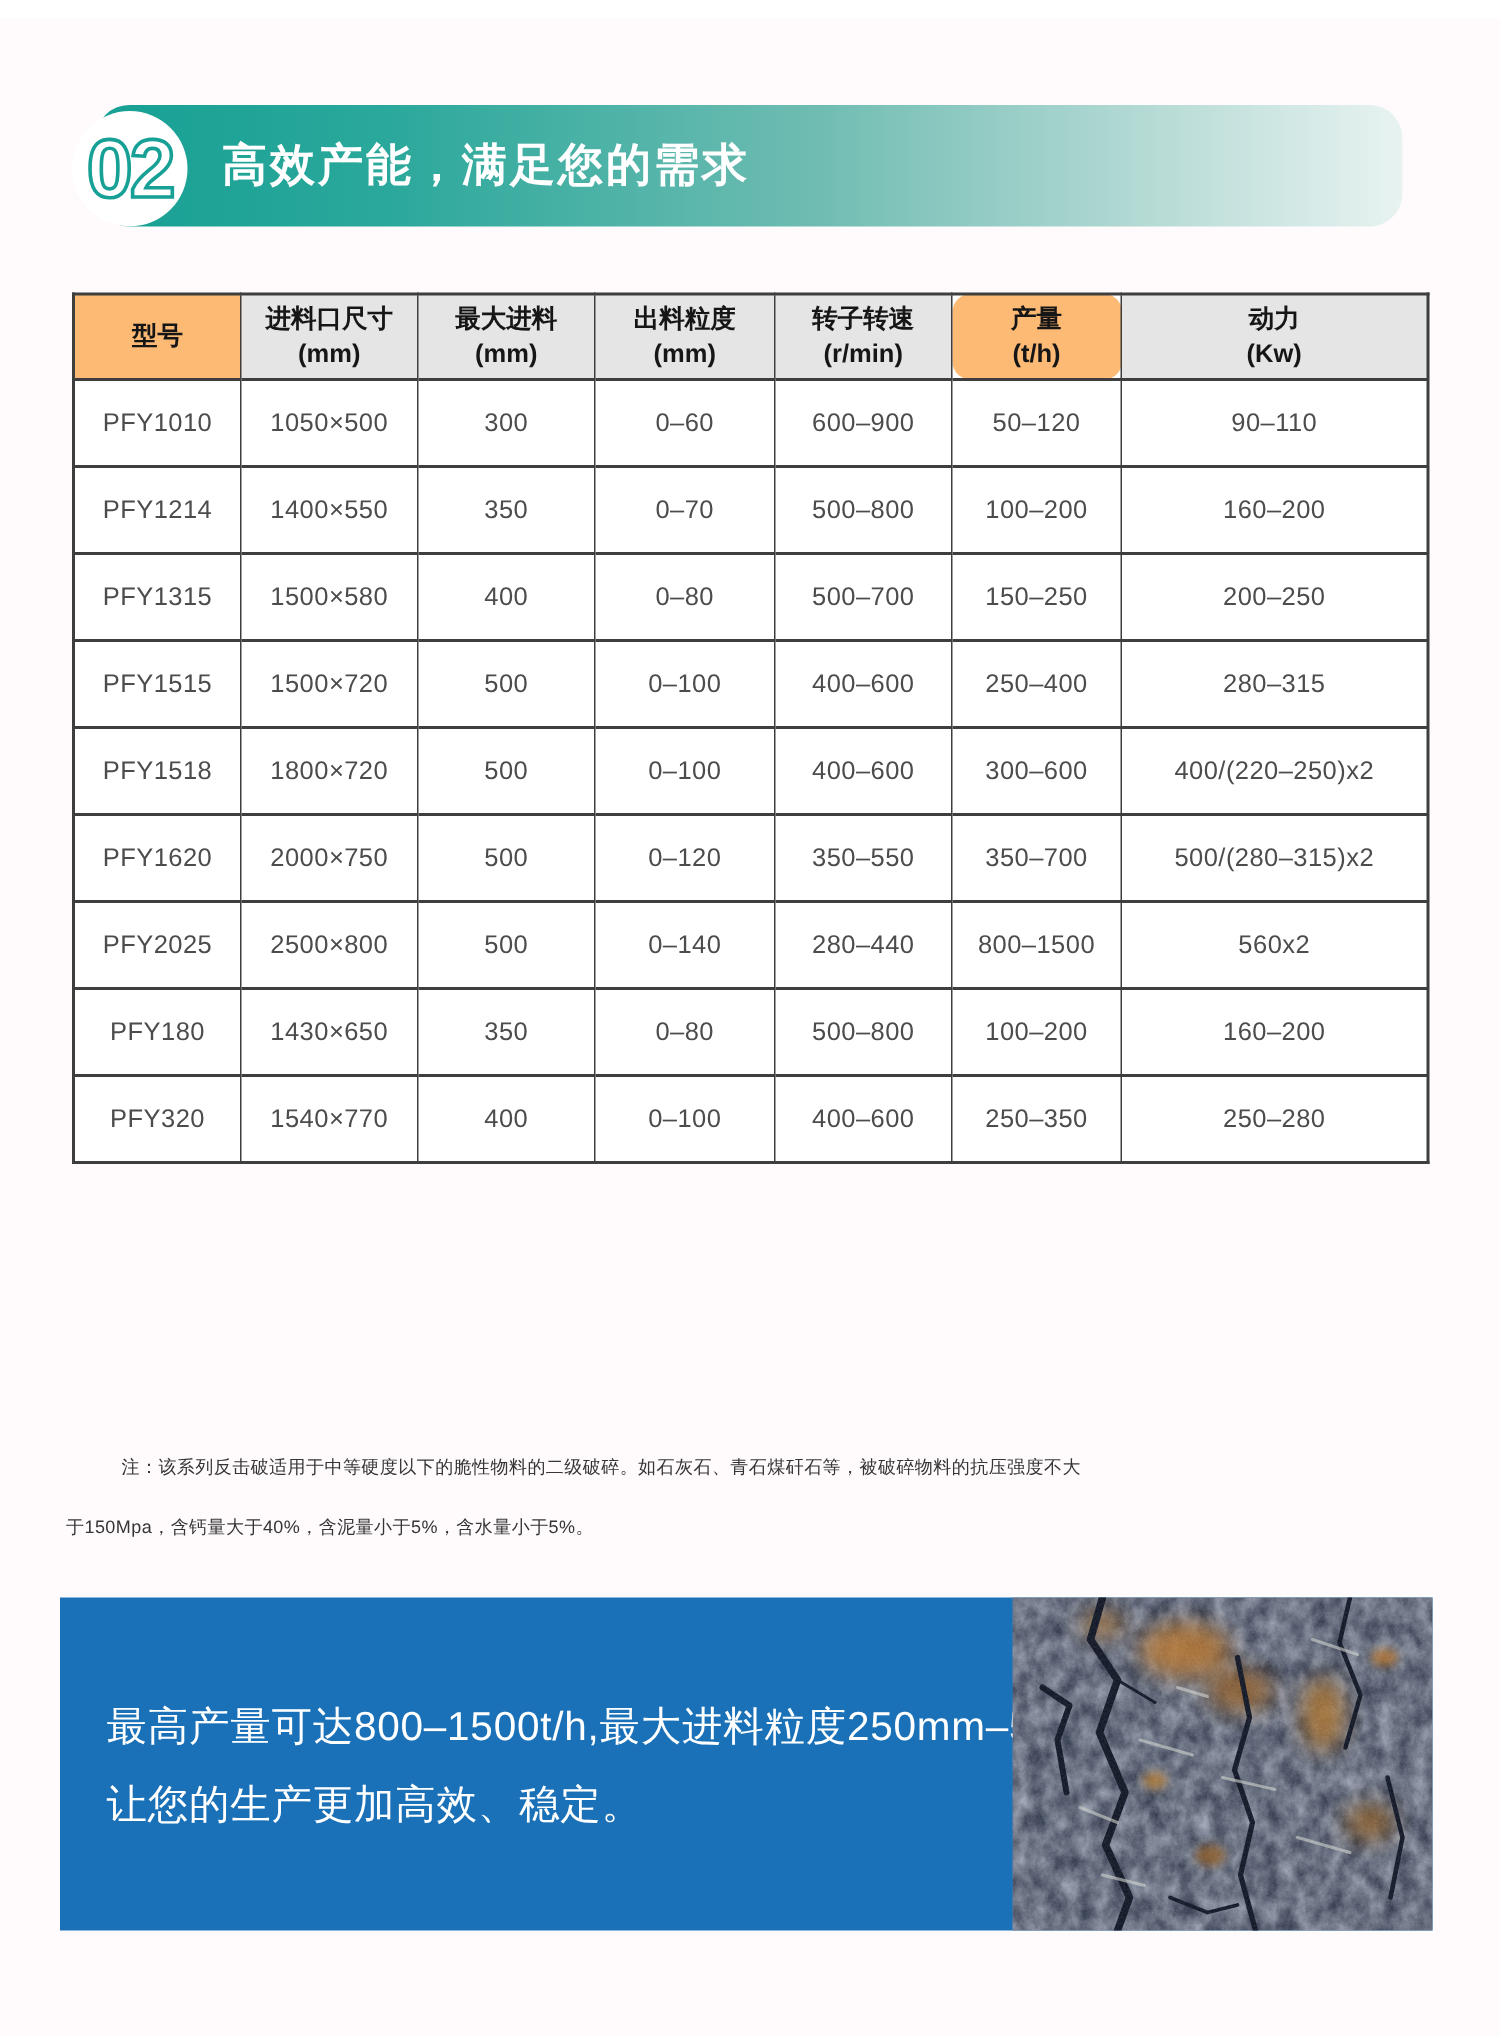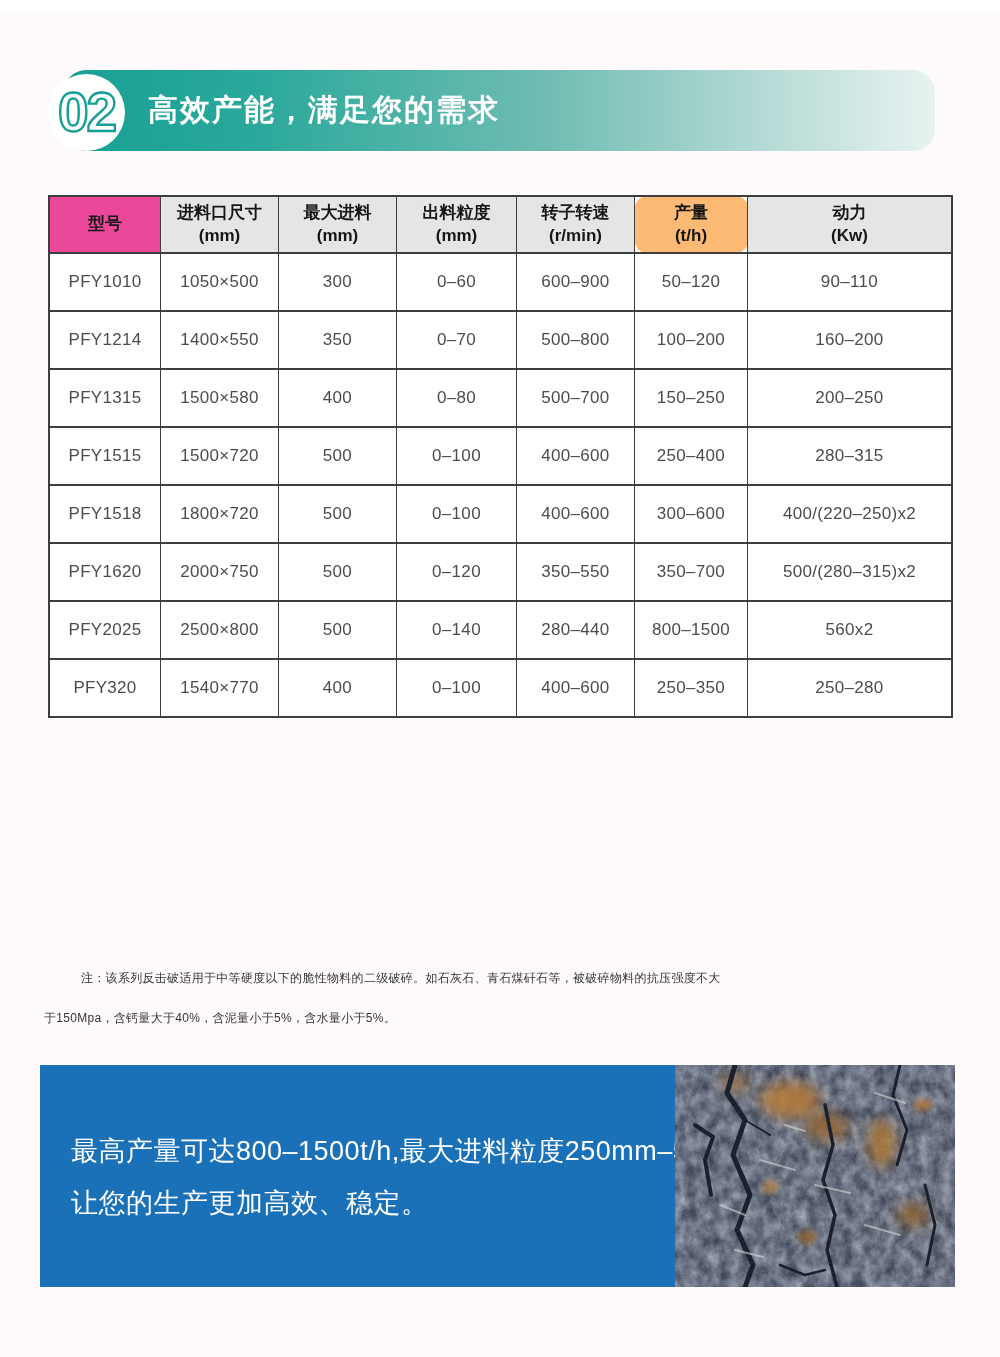--- a/index.html
+++ b/index.html
@@ -92,21 +92,21 @@
 
   <div class="sec-capsule"></div>
   <div class="sec-badge">
     <span>02</span>
   </div>
   <div class="sec-title">高效产能，满足您的需求</div>
 
   <table class="spec-table">
     <thead>
       <tr>
-          <th style="background: #ec4899;">
+          <th style="background: #fdba74;">
             <div>型号</div>
           </th>
           <th style="background: rgb(229, 229, 229);">
             <div>进料口尺寸</div>
             <div>(mm)</div>
           </th>
           <th style="background: rgb(229, 229, 229);">
             <div>最大进料</div>
             <div>(mm)</div>
           </th>
@@ -184,20 +184,29 @@
           <td>500/(280–315)x2</td>
         </tr>
         <tr>
           <td>PFY2025</td>
           <td>2500×800</td>
           <td>500</td>
           <td>0–140</td>
           <td>280–440</td>
           <td>800–1500</td>
           <td>560x2</td>
+        </tr>
+        <tr>
+          <td>PFY180</td>
+          <td>1430×650</td>
+          <td>350</td>
+          <td>0–80</td>
+          <td>500–800</td>
+          <td>100–200</td>
+          <td>160–200</td>
         </tr>
         <tr>
           <td>PFY320</td>
           <td>1540×770</td>
           <td>400</td>
           <td>0–100</td>
           <td>400–600</td>
           <td>250–350</td>
           <td>250–280</td>
         </tr>

